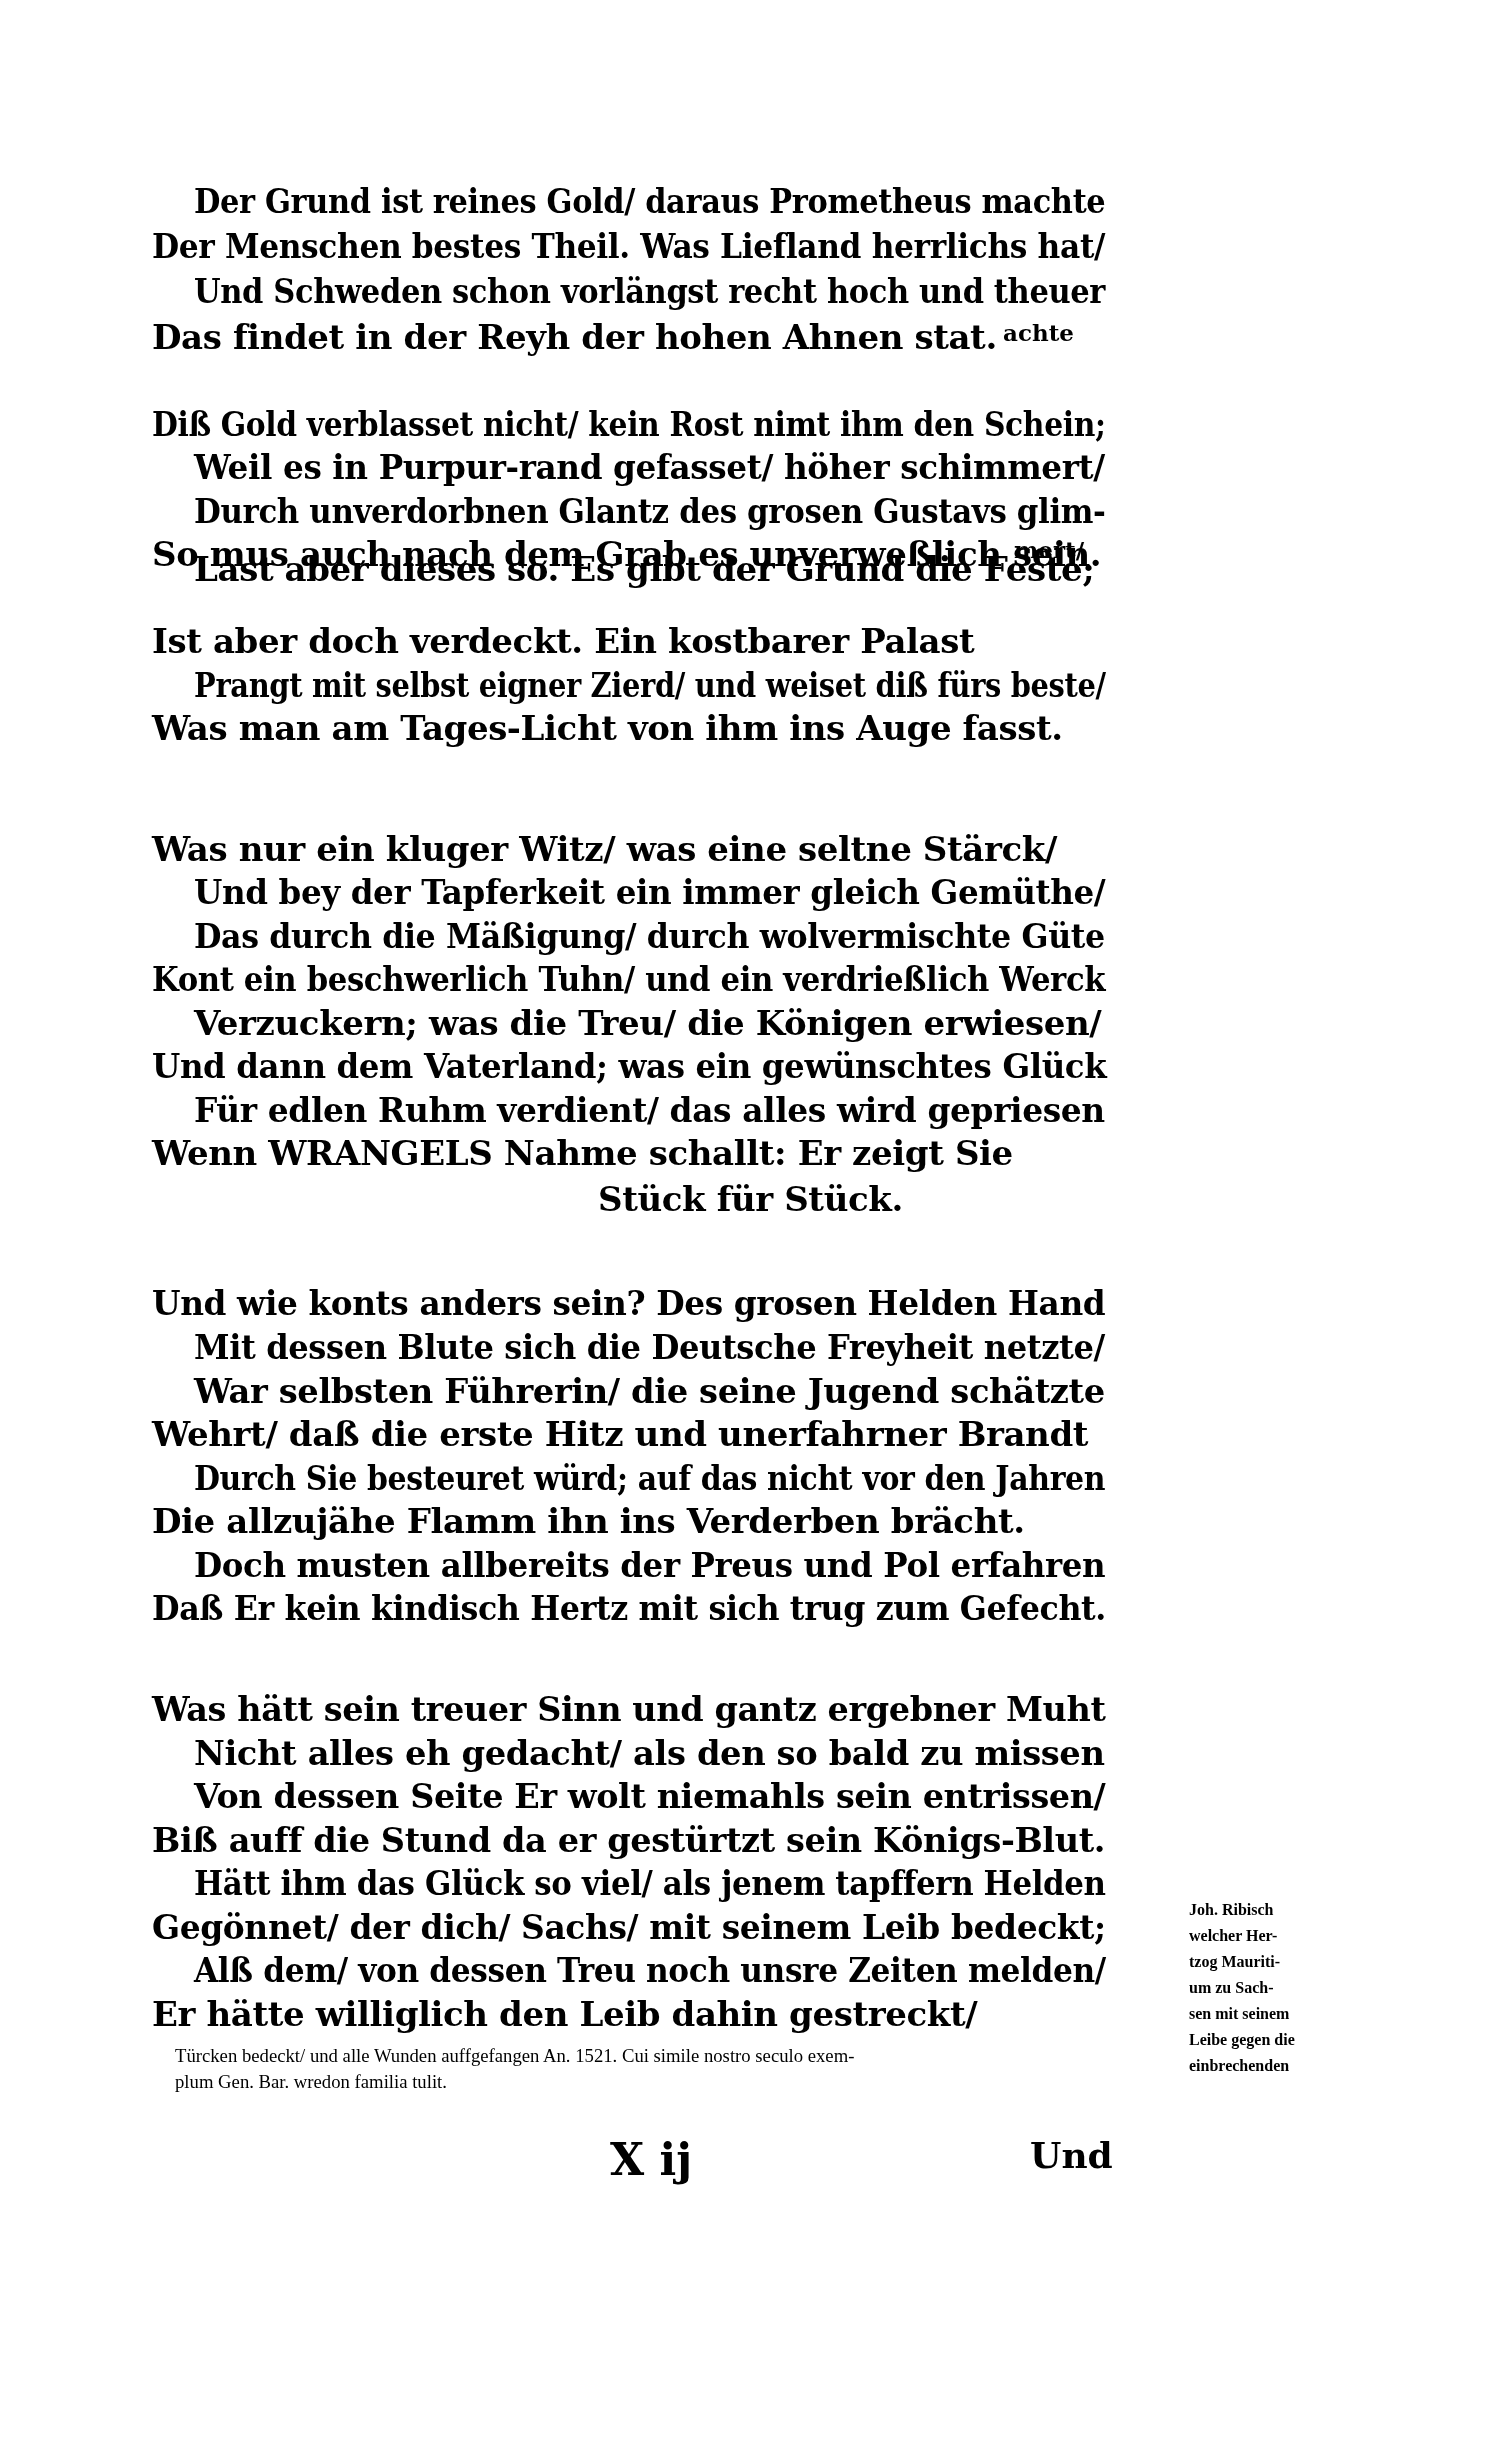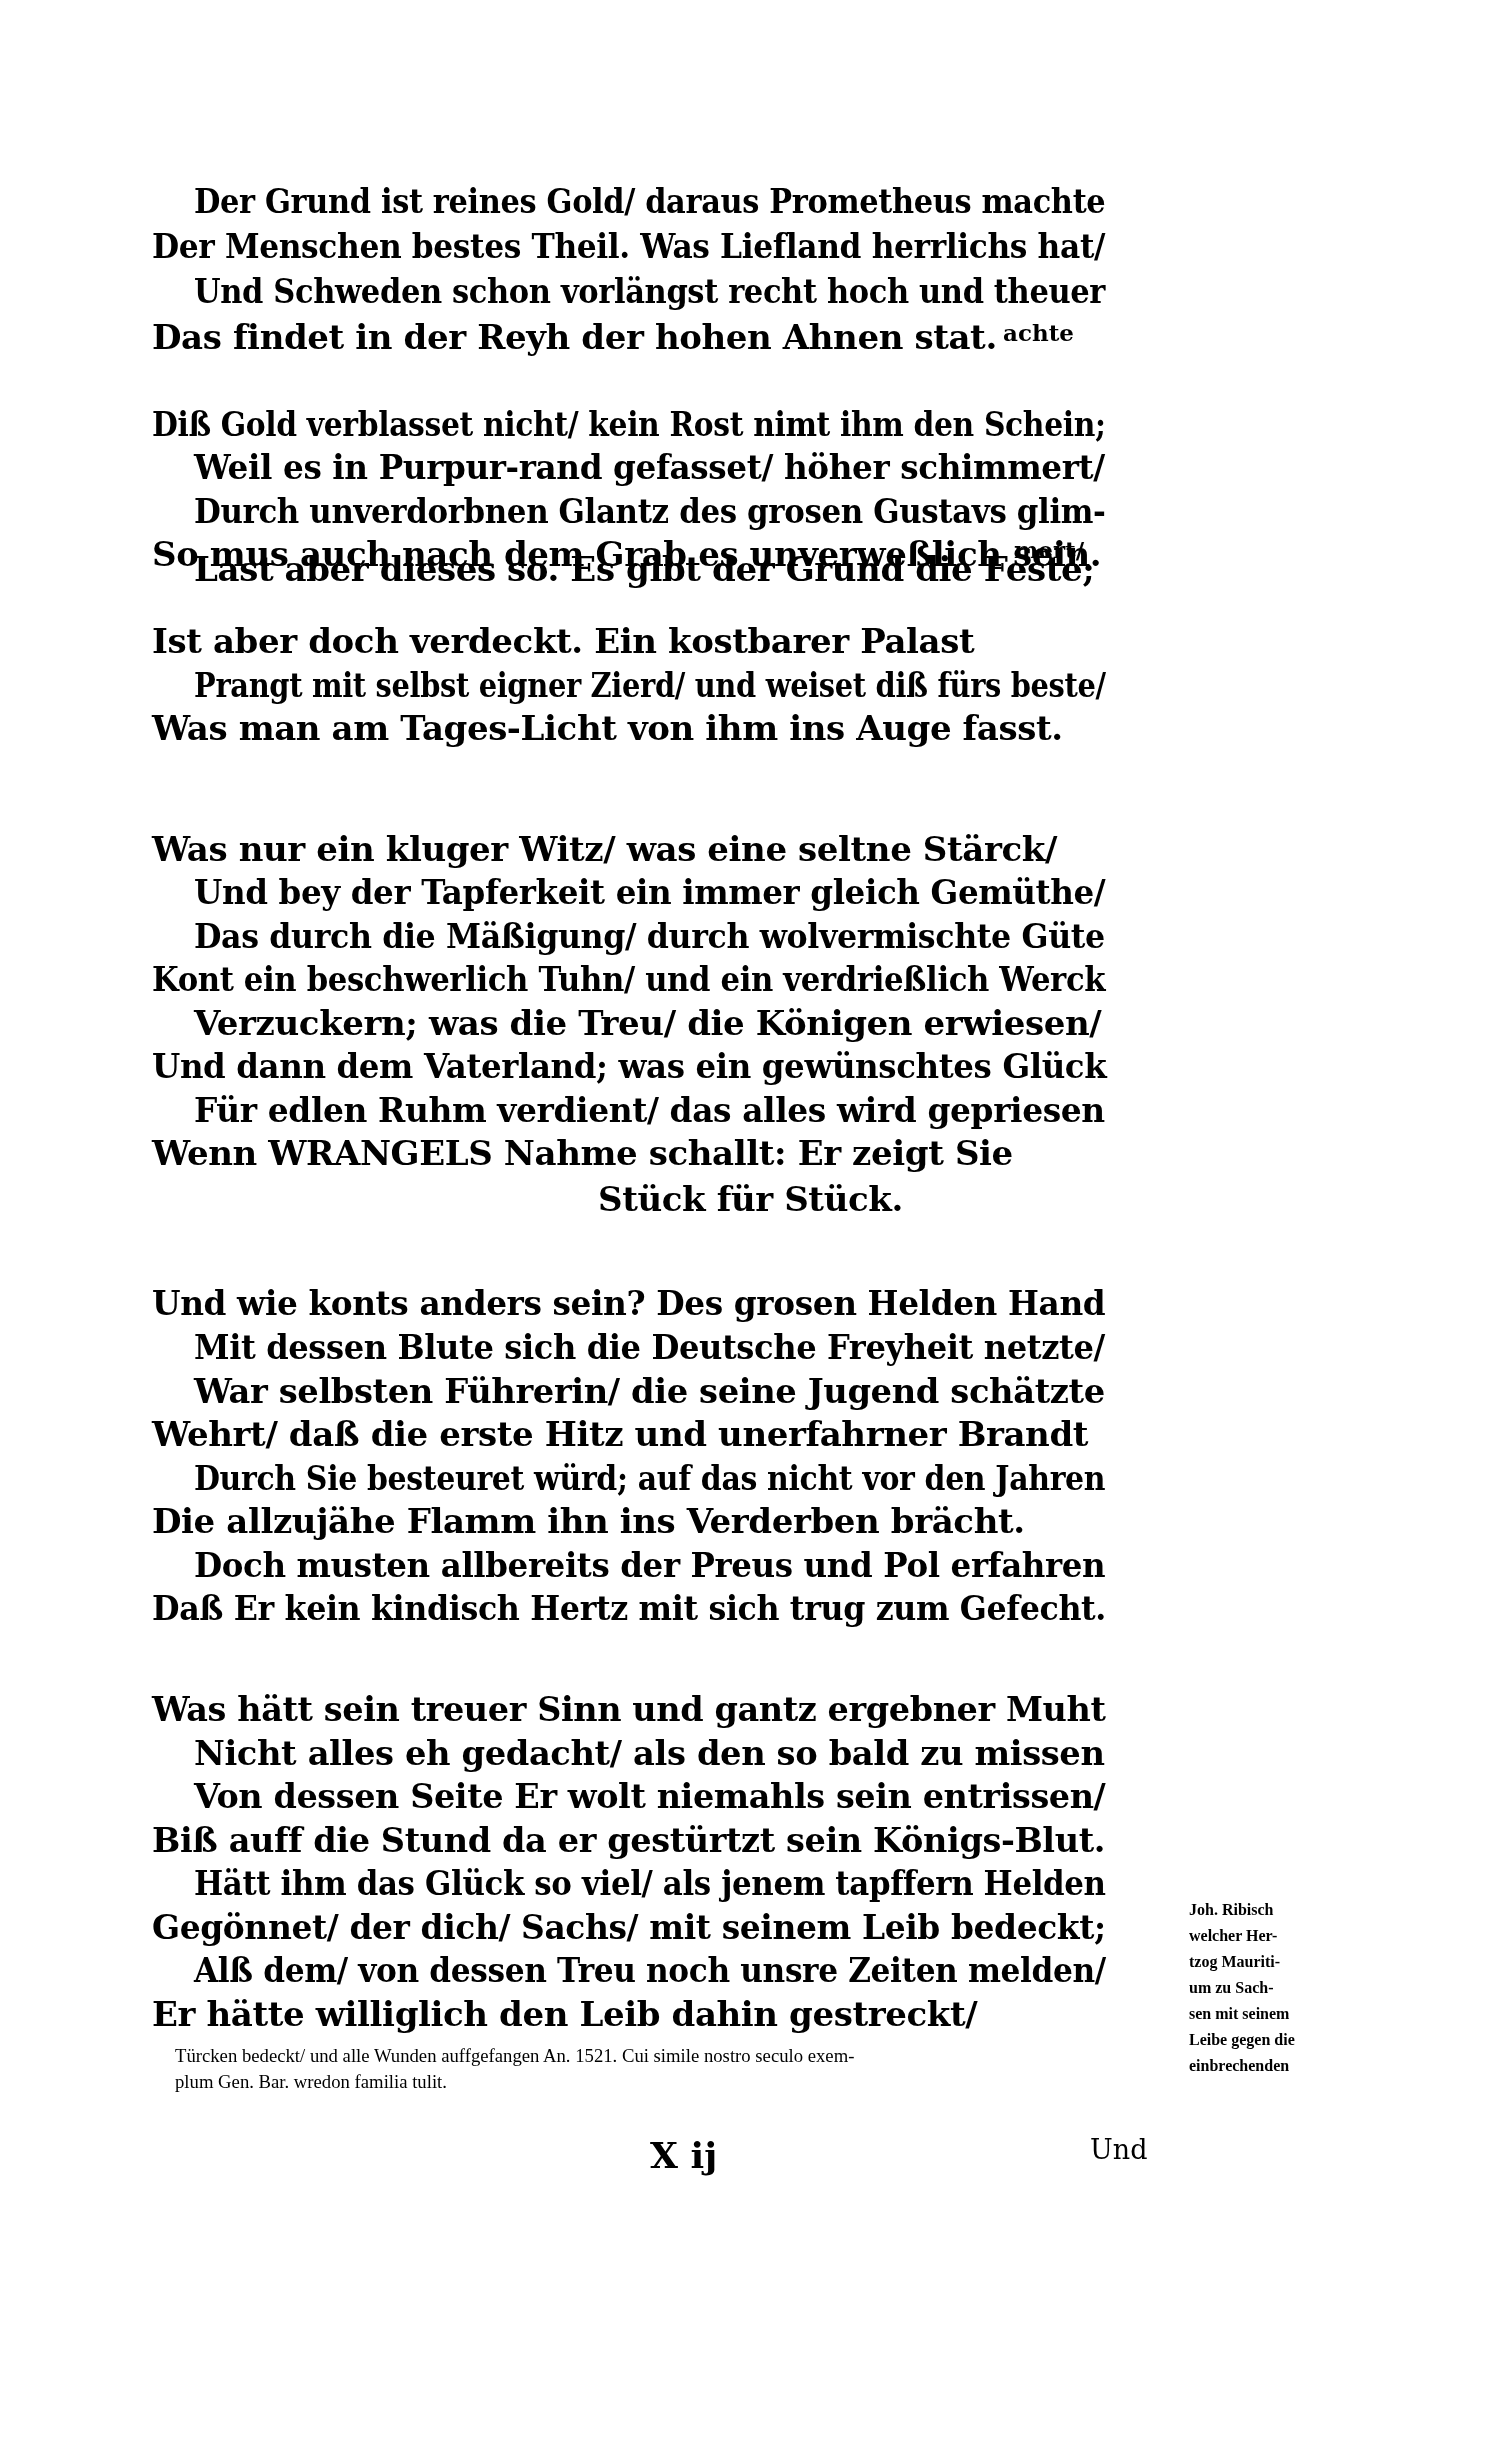--- a/index.html
+++ b/index.html
@@ -11,22 +11,22 @@
     .flush { left: 152px; }
     .indent { left: 194px; }
     .far { left: 598px; }
     .margin-word { position: absolute; font-size: 23px; font-weight: bold; white-space: nowrap; }
     .footnote { position: absolute; left: 175px; font-size: 18.7px; line-height: 25px; font-weight: normal;
                 white-space: nowrap; font-family: "Liberation Serif", serif; }
     .sidenote { position: absolute; left: 1189px; top: 1897px; width: 155px;
                 font-size: 16px; line-height: 26px; font-weight: bold;
                 font-family: "Liberation Serif", serif; }
     .sidenote div { white-space: nowrap; }
-    .sig { position: absolute; left: 650px; top: 2134px; font-size: 36px; font-weight: bold; }
-    .catch { position: absolute; left: 1090px; top: 2134px; font-size: 27px; font-weight: normal; }
+    .sig { position: absolute; left: 610px; top: 2134px; font-size: 44px; font-weight: bold; }
+    .catch { position: absolute; left: 1030px; top: 2134px; font-size: 36px; font-weight: bold; }
   </style>
 </head>
 <body>
 
 <div class="page">
 
   <div>
     <div class="line indent" style="top: 180px; transform: scaleX(0.895);">Der Grund ist reines Gold/ daraus Prometheus machte</div>
     <div class="line flush" style="top: 225px; transform: scaleX(0.92);">Der Menschen bestes Theil. Was Liefland herrlichs hat/</div>
     <div class="line indent" style="top: 270px; transform: scaleX(0.897);">Und Schweden schon vorlängst recht hoch und theuer</div>

